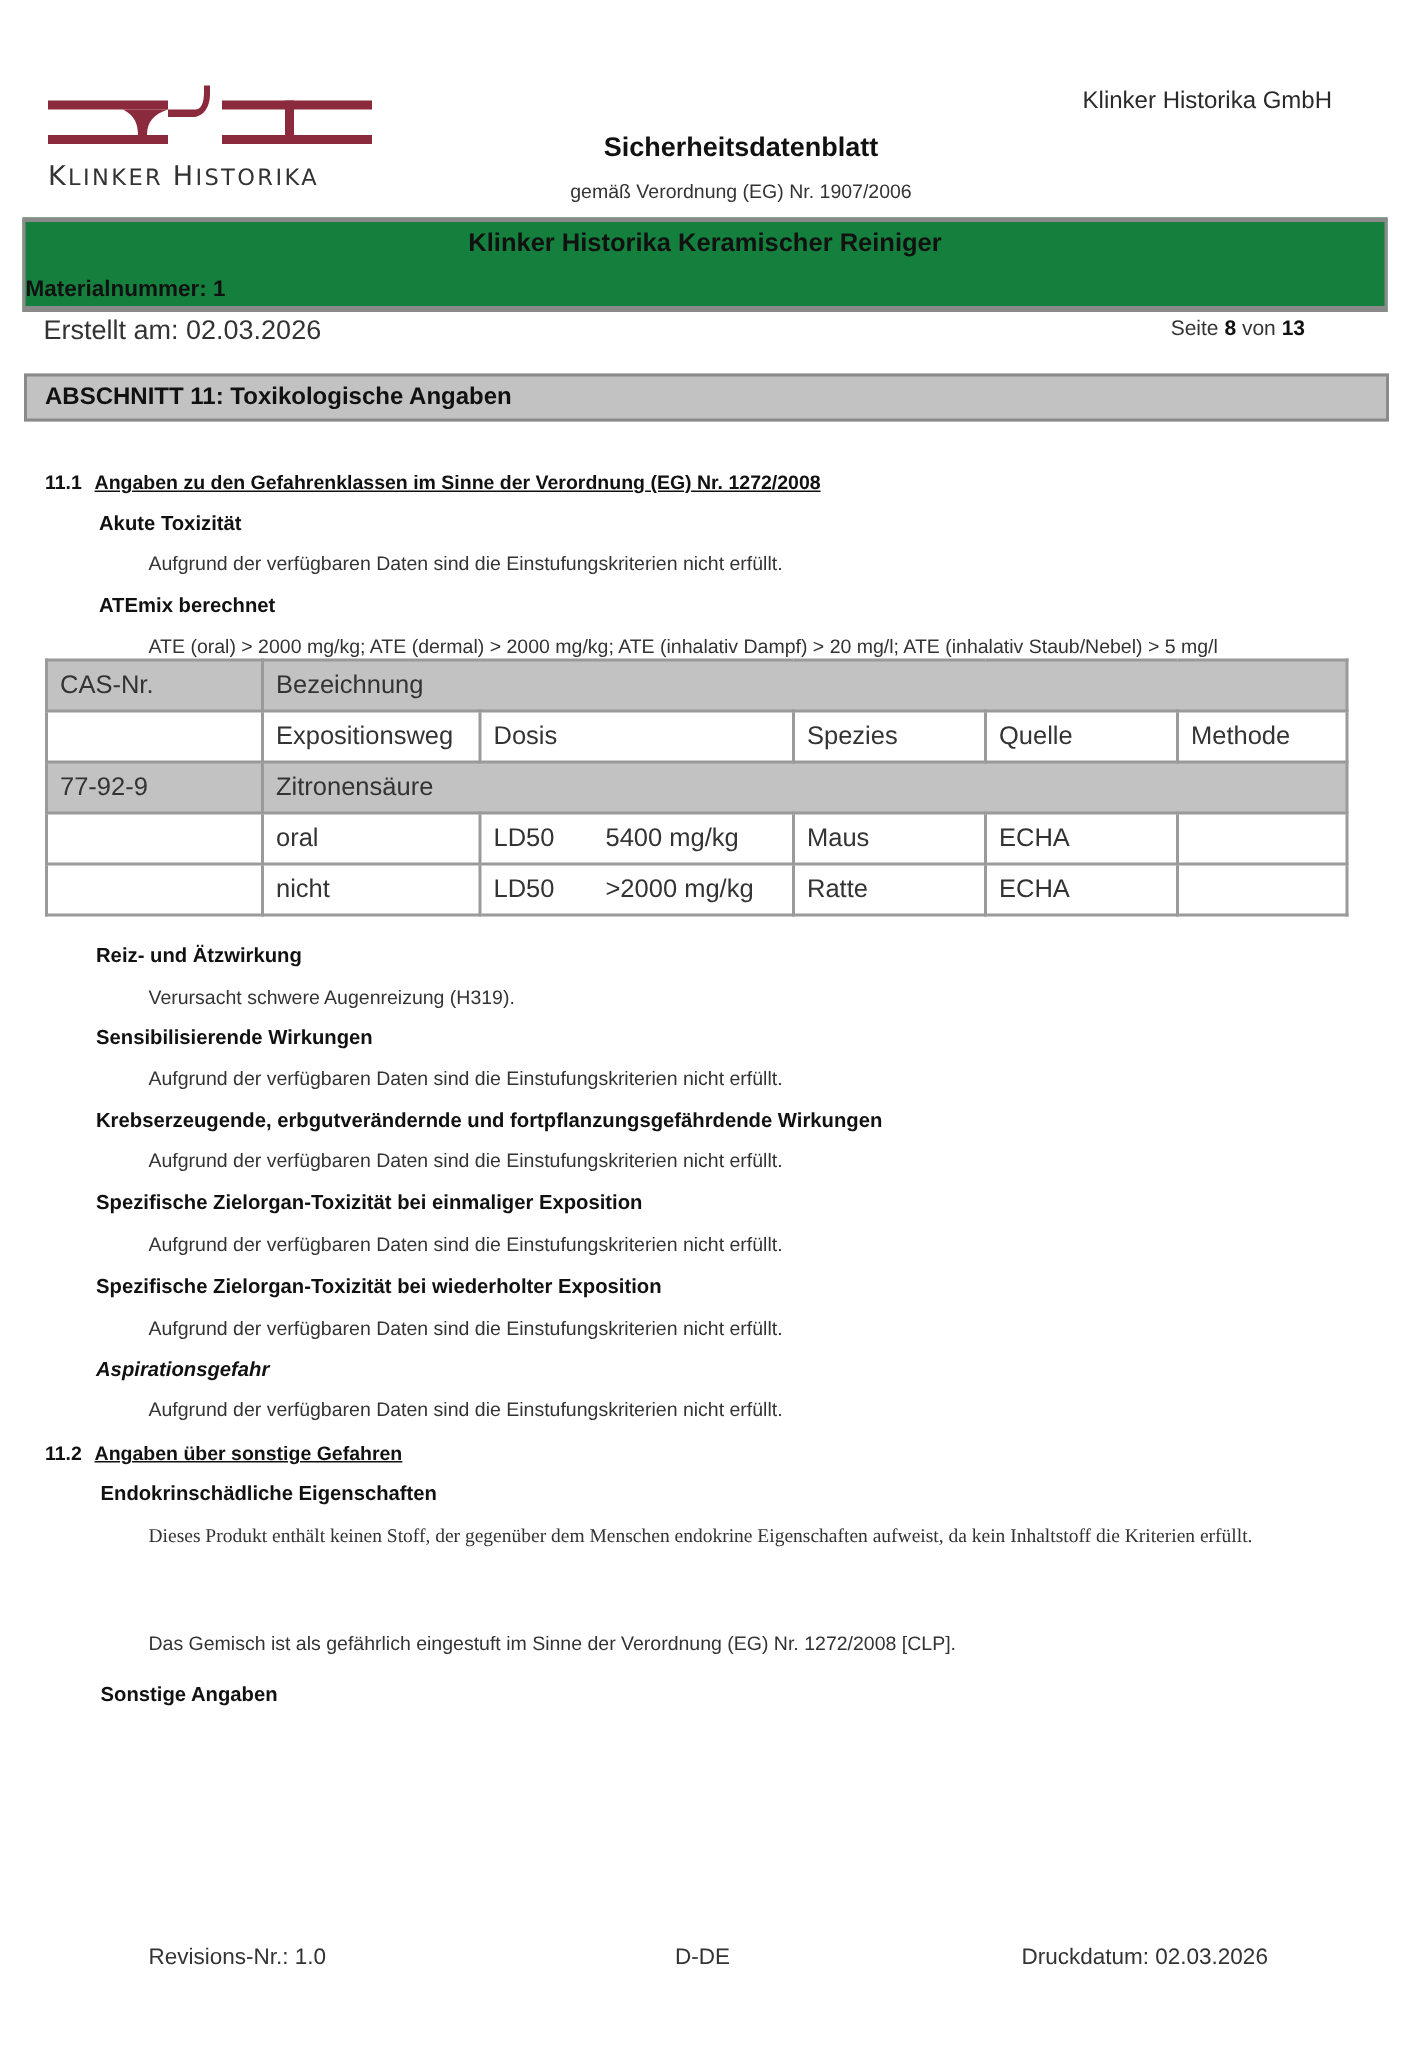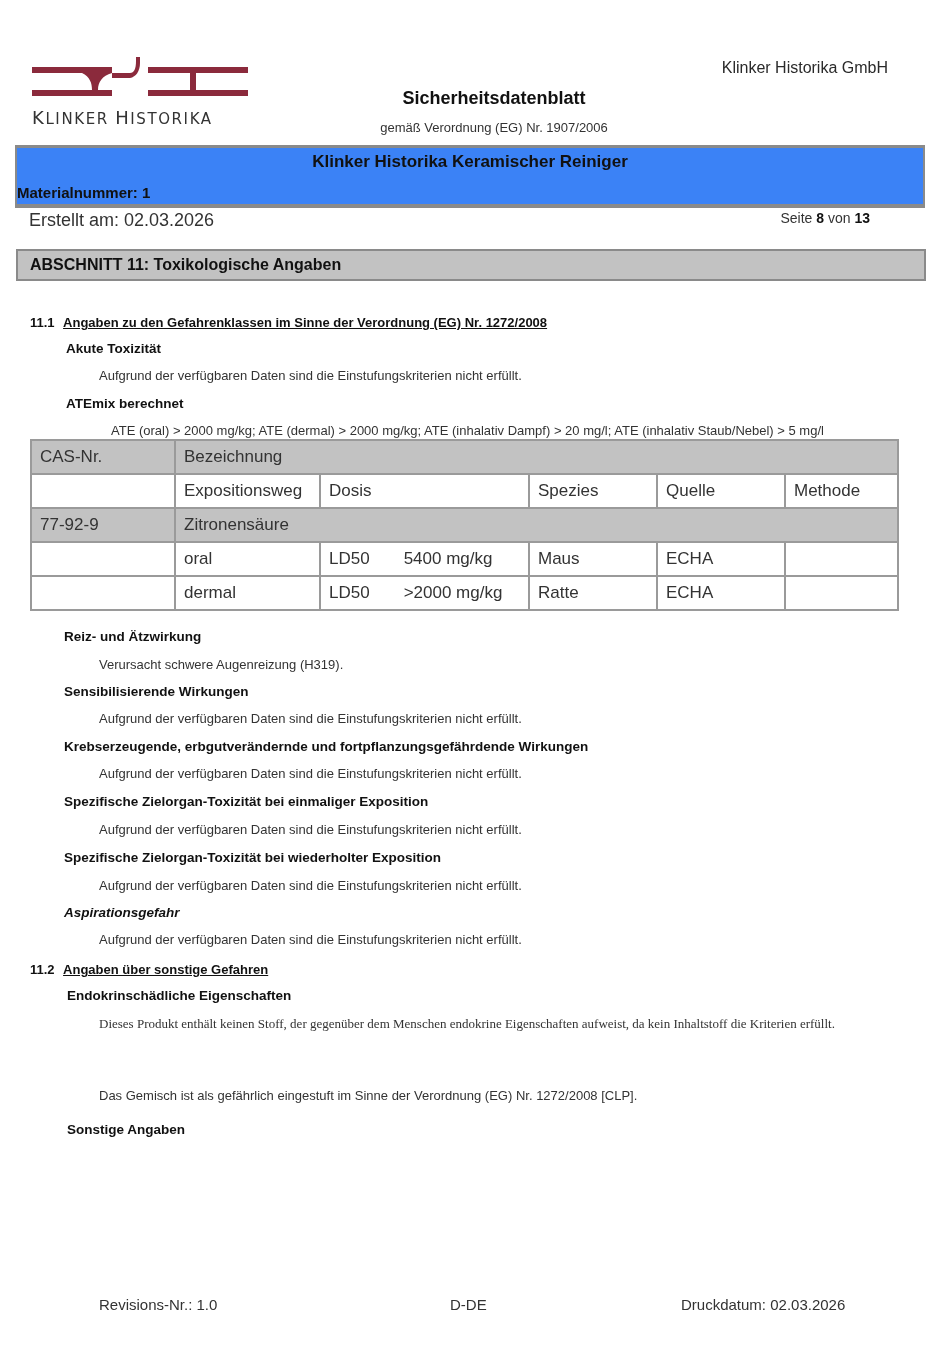--- a/index.html
+++ b/index.html
@@ -12,21 +12,21 @@
     .logo svg { display: block; }
     .logo-text { position: absolute; left: 2px; top: 52px; font-family: "DejaVu Sans", sans-serif;
                  font-size: 15px; letter-spacing: 1.6px; color: #333; white-space: nowrap; }
     .logo-text .big { font-size: 18px; }
 
     .company { right: 60px; top: 59px; font-size: 16px; color: #2a2a2a; }
     .doc-title { left: 0; width: 988px; top: 88px; text-align: center; font-size: 18px; font-weight: bold; color: #111; }
     .doc-sub { left: 0; width: 988px; top: 120px; text-align: center; font-size: 13px; color: #333; }
 
     .product-box { left: 15px; top: 145px; width: 906px; height: 56px;
-                   background: #3b82f6; border: 2px solid #8a8a8a; border-bottom-width: 4px; border-top-width: 3px; }
+                   background: #15803d; border: 2px solid #8a8a8a; border-bottom-width: 4px; border-top-width: 3px; }
     .product-name { position: absolute; left: 0; right: 0; top: 4px; text-align: center; font-size: 17px; font-weight: bold; color: #111; }
     .product-num { position: absolute; left: 0; right: 0; top: 36px; text-align: left; font-size: 15px; font-weight: bold; color: #111; }
 
     .created { left: 29px; top: 210px; font-size: 18px; color: #333; }
     .page-info { right: 78px; top: 210px; font-size: 14px; color: #333; }
     .page-info b { color: #111; }
 
     .section-box { left: 16px; top: 249px; width: 906px; height: 28px;
                    background: #c2c2c2; border: 2px solid #8a8a8a; }
     .section-title { position: absolute; left: 12px; top: 5px; font-size: 16px; font-weight: bold; color: #111; }
@@ -91,21 +91,21 @@
 </div>
 
 <div class="abs" style="left:30px; top:313px; white-space:nowrap;">
   <span class="sub-num">11.1</span>
   <span class="sub-title" style="margin-left:4px;">Angaben zu den Gefahrenklassen im Sinne der Verordnung (EG) Nr. 1272/2008</span>
 </div>
 
 <div class="abs head" style="left:66px; top:341px;">Akute Toxizität</div>
 <div class="abs para" style="left:99px; top:368px;">Aufgrund der verfügbaren Daten sind die Einstufungskriterien nicht erfüllt.</div>
 <div class="abs head" style="left:66px; top:396px;">ATEmix berechnet</div>
-<div class="abs para" style="left:111px; top:423px;">ATE (oral) &gt; 2000 mg/kg; ATE (dermal) &gt; 2000 mg/kg; ATE (inhalativ Dampf) &gt; 20 mg/l; ATE (inhalativ Staub/Nebel) &gt; 5 mg/l</div>
+<div class="abs para" style="left:99px; top:423px;">ATE (oral) &gt; 2000 mg/kg; ATE (dermal) &gt; 2000 mg/kg; ATE (inhalativ Dampf) &gt; 20 mg/l; ATE (inhalativ Staub/Nebel) &gt; 5 mg/l</div>
 
 <table class="tox">
   <colgroup>
     <col style="width:144px">
       <col style="width:145px">
       <col style="width:209px">
     <col style="width:128px">
       <col style="width:128px">
       <col style="width:113px">
   </colgroup>
@@ -131,21 +131,21 @@
     <td>oral</td>
     <td>
       <span>LD50</span><span class="dose-val">5400 mg/kg</span>
     </td>
     <td>Maus</td>
     <td>ECHA</td>
     <td></td>
   </tr>
   <tr>
     <td></td>
-    <td>dermal</td>
+    <td>nicht</td>
     <td>
       <span>LD50</span><span class="dose-val">&gt;2000 mg/kg</span>
     </td>
     <td>Ratte</td>
     <td>ECHA</td>
     <td></td>
   </tr>
 </tbody>
   </table>
 

